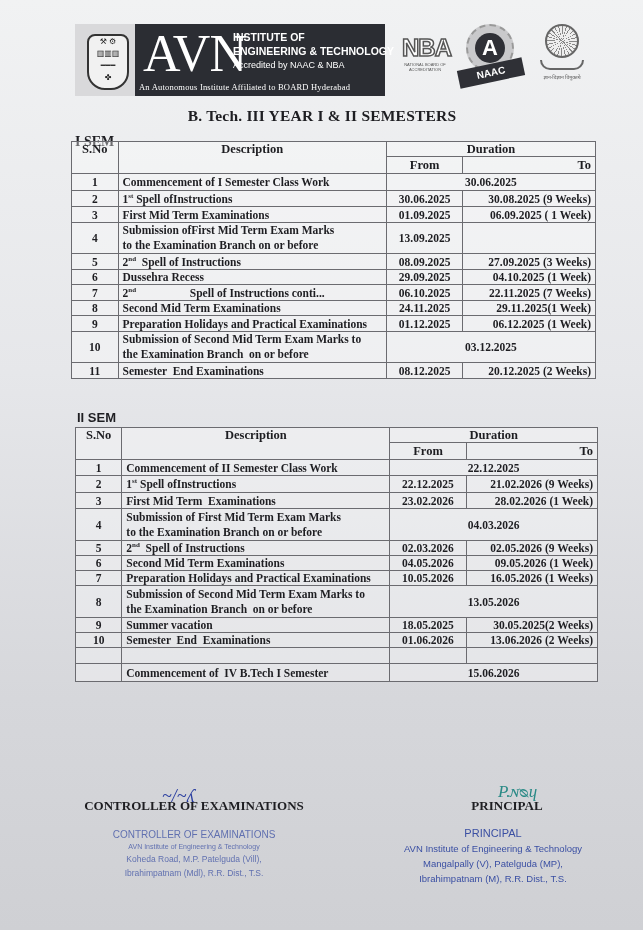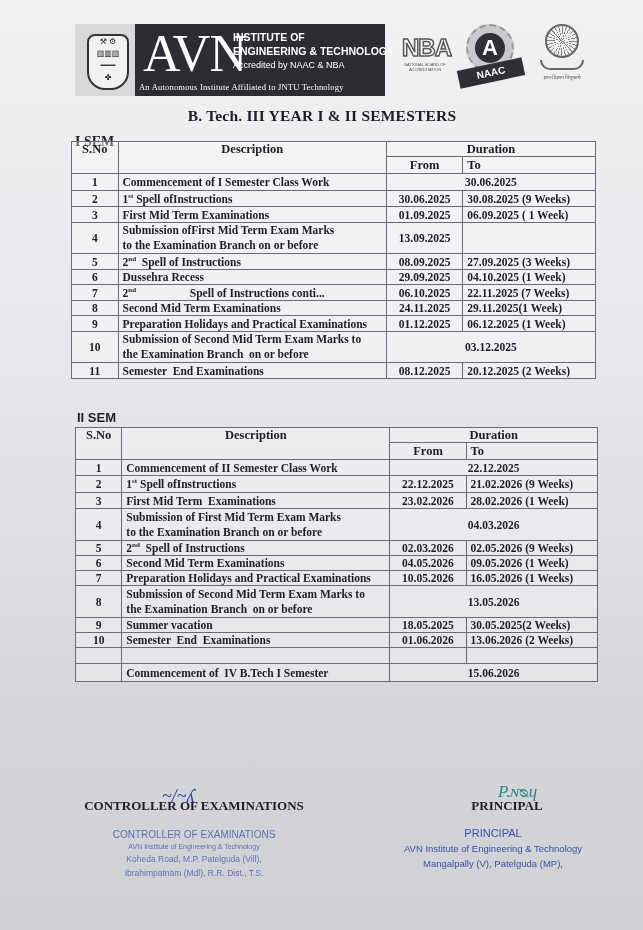--- a/index.html
+++ b/index.html
@@ -52,21 +52,21 @@
 
   table.cal {
     position: absolute; border-collapse: collapse; font-weight: bold; font-size: 11.5px;
     background: rgba(255,255,255,0.35);
   }
   table.cal td, table.cal th { border: 1px solid #6b6b70; padding: 0 4px; vertical-align: middle; line-height: 14px; }
   table.cal th { font-size: 12.5px; font-weight: bold; }
   .c-sno { width: 38px; text-align: center; }
   .c-desc { width: 260px; text-align: left; }
   .c-from { width: 68px; text-align: center; }
-  .c-to { width: 126px; text-align: left; }
+  .c-to { width: 126px; text-align: right; }
   .center { text-align: center; }
   sup { font-size: 7px; line-height: 0; }
 
   .sig { position: absolute; text-align: center; }
   .sig .role { font-weight: bold; font-size: 13px; }
   .sig .stamp { font-family: "Liberation Sans", sans-serif; color: #3a4fa3; font-size: 8.5px; line-height: 14px; }
   .sig .stamp .st-title { font-size: 10px; }
   .sig2 .stamp .st-title { font-size: 11px; }
   .sig2 .stamp { font-size: 9.5px; line-height: 15px; }
   .scribble { position: absolute; color: #2b3fa0; font-family: "Liberation Serif", serif; font-style: italic; }
@@ -79,21 +79,21 @@
 
   <div class="header">
     <div class="crest-box">
       <div class="crest">⚒ ⚙<br>▥▥▥<br>━━━<br>✤</div>
     </div>
     <div class="banner">
       <div class="avn">AVN</div>
       <div class="inst1">INSTITUTE OF</div>
       <div class="inst2">ENGINEERING &amp; TECHNOLOGY</div>
       <div class="accr">Accredited by NAAC &amp; NBA</div>
-      <div class="aff">An Autonomous Institute Affiliated to JNTU Technology</div>
+      <div class="aff">An Autonomous Institute Affiliated to BOARD Hyderabad</div>
     </div>
     <div class="nba">
       <div class="big">NBA</div>
       <div class="small">NATIONAL BOARD OF ACCREDITATION</div>
     </div>
     <div class="naac">
       <div class="ring"></div>
       <div class="A">A</div>
       <div class="ribbon">NAAC</div>
     </div>
@@ -283,15 +283,16 @@
     </div>
   </div>
 
   <div class="sig sig2" style="left:384px; top:786px; width:210px;">
     <div class="scribble green" style="left:78px; top:-4px; font-size:17px;margin-left:32px;">P.ɴᴓɥ</div>
     <div class="role" style="margin-top:12px; padding-left:28px;">PRINCIPAL</div>
     <div class="stamp" style="margin-top:12px;">
       <div class="st-title">PRINCIPAL</div>
       <div>AVN Institute of Engineering &amp; Technology</div>
       <div>Mangalpally (V), Patelguda (MP),</div>
+      <div>Ibrahimpatnam (M), R.R. Dist., T.S.</div>
     </div>
   </div>
 </div>
 
 </body></html>

